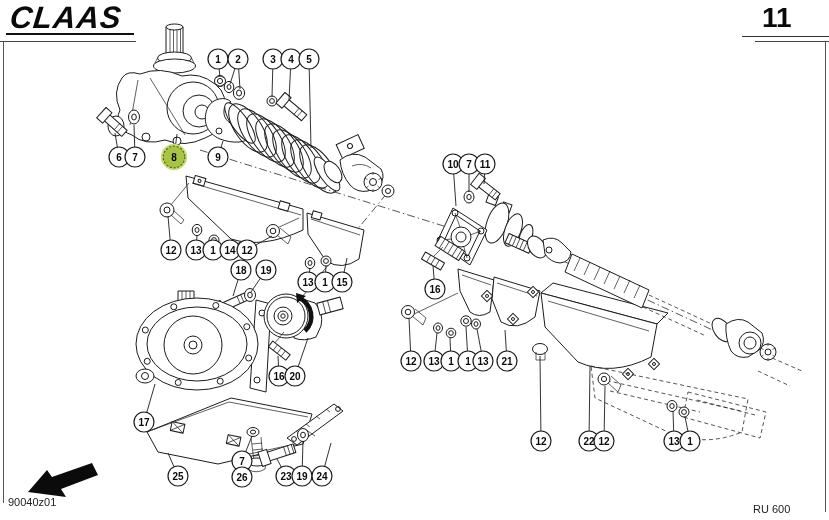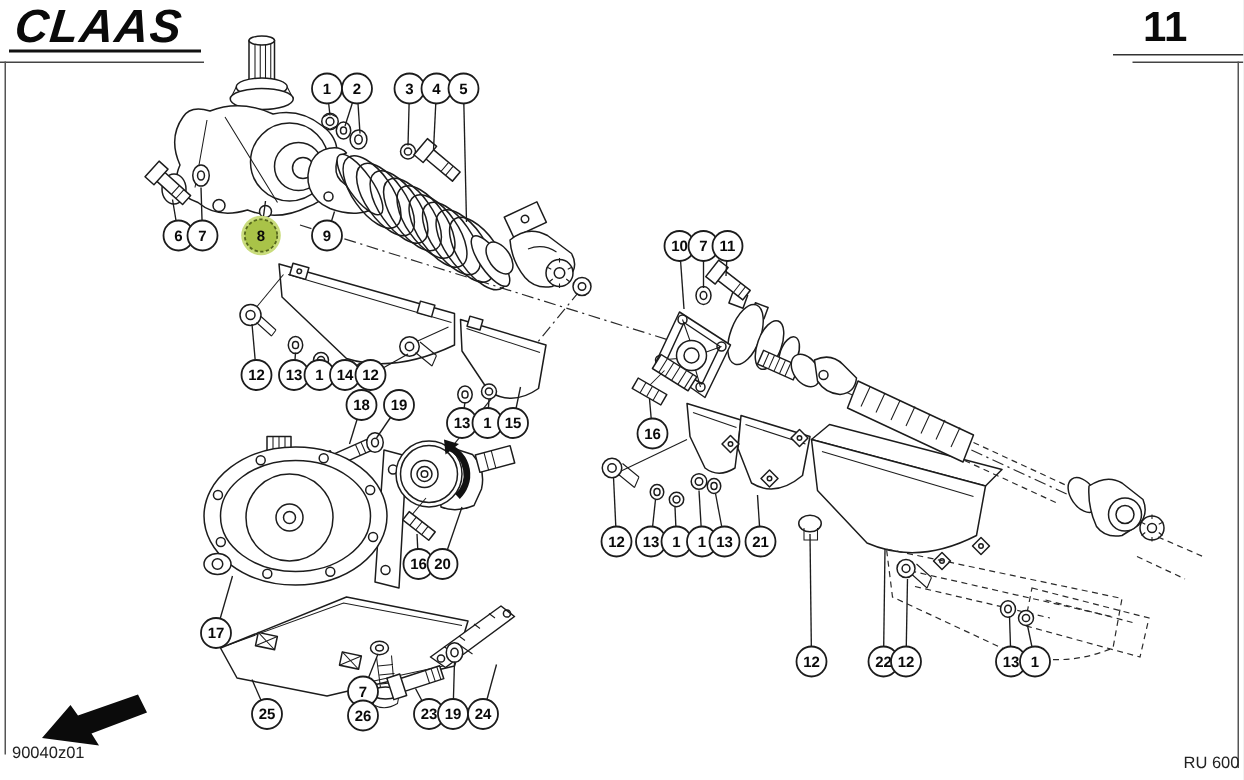--- a/index.html
+++ b/index.html
@@ -8,21 +8,21 @@
   .brand{position:absolute;left:10px;top:0px;font:italic 900 31px "Liberation Sans",sans-serif;
          letter-spacing:1px;transform:skewX(-6deg);color:#0a0a0a;}
   .brand-rule{position:absolute;left:6px;top:33px;width:128px;height:2px;background:#111;}
   .pagenum{position:absolute;left:762px;top:2px;font:700 28px "Liberation Sans",sans-serif;color:#0a0a0a;}
   .pagenum-rule{position:absolute;left:742px;top:36px;width:87px;height:1px;background:#333;}
   .rule-top-left{position:absolute;left:0;top:41px;width:136px;height:1px;background:#444;}
   .rule-top-right{position:absolute;left:755px;top:41px;width:74px;height:1px;background:#444;}
   .border-left{position:absolute;left:3px;top:41px;width:1px;height:462px;background:#555;}
   .border-right{position:absolute;left:825px;top:41px;width:1px;height:471px;background:#555;}
   .code{position:absolute;left:8px;top:496px;font:400 11px "Liberation Sans",sans-serif;color:#222;}
-  .model{position:absolute;left:753px;top:503px;font:400 11px "Liberation Sans",sans-serif;color:#222;margin-left:36px;}
+  .model{position:absolute;left:753px;top:503px;font:400 11px "Liberation Sans",sans-serif;color:#222;}
   svg.canvas{position:absolute;left:0;top:0;}
   .w{fill:#fff;stroke:#1c1c1c;stroke-width:1;stroke-linejoin:round;}
   .n{fill:none;stroke:#1c1c1c;stroke-width:1;stroke-linejoin:round;}
   .s{fill:none;stroke:#1c1c1c;stroke-width:.7;}
   .d{fill:none;stroke:#2a2a2a;stroke-width:.8;stroke-dasharray:4 3;}
   .cline{stroke:#2a2a2a;stroke-width:.8;stroke-dasharray:8 3 1.5 3;fill:none;}
   .tline{stroke:#1c1c1c;stroke-width:.7;fill:none;}
   .leader{stroke:#1c1c1c;stroke-width:.9;}
   .callout-circle{fill:#fff;stroke:#1c1c1c;stroke-width:1.2;}
   .callout-num{font:700 10px "Liberation Sans",sans-serif;text-anchor:middle;fill:#0a0a0a;}

